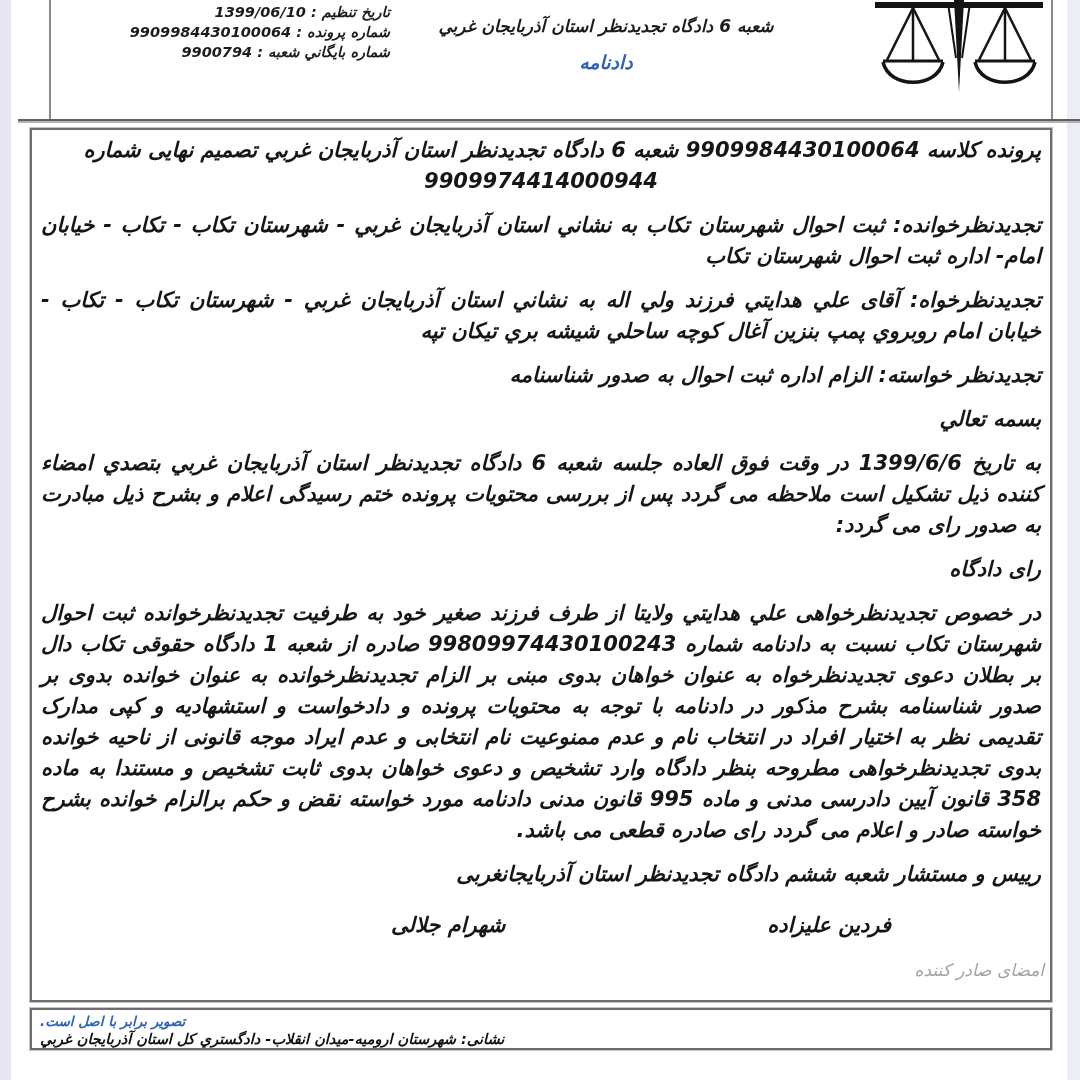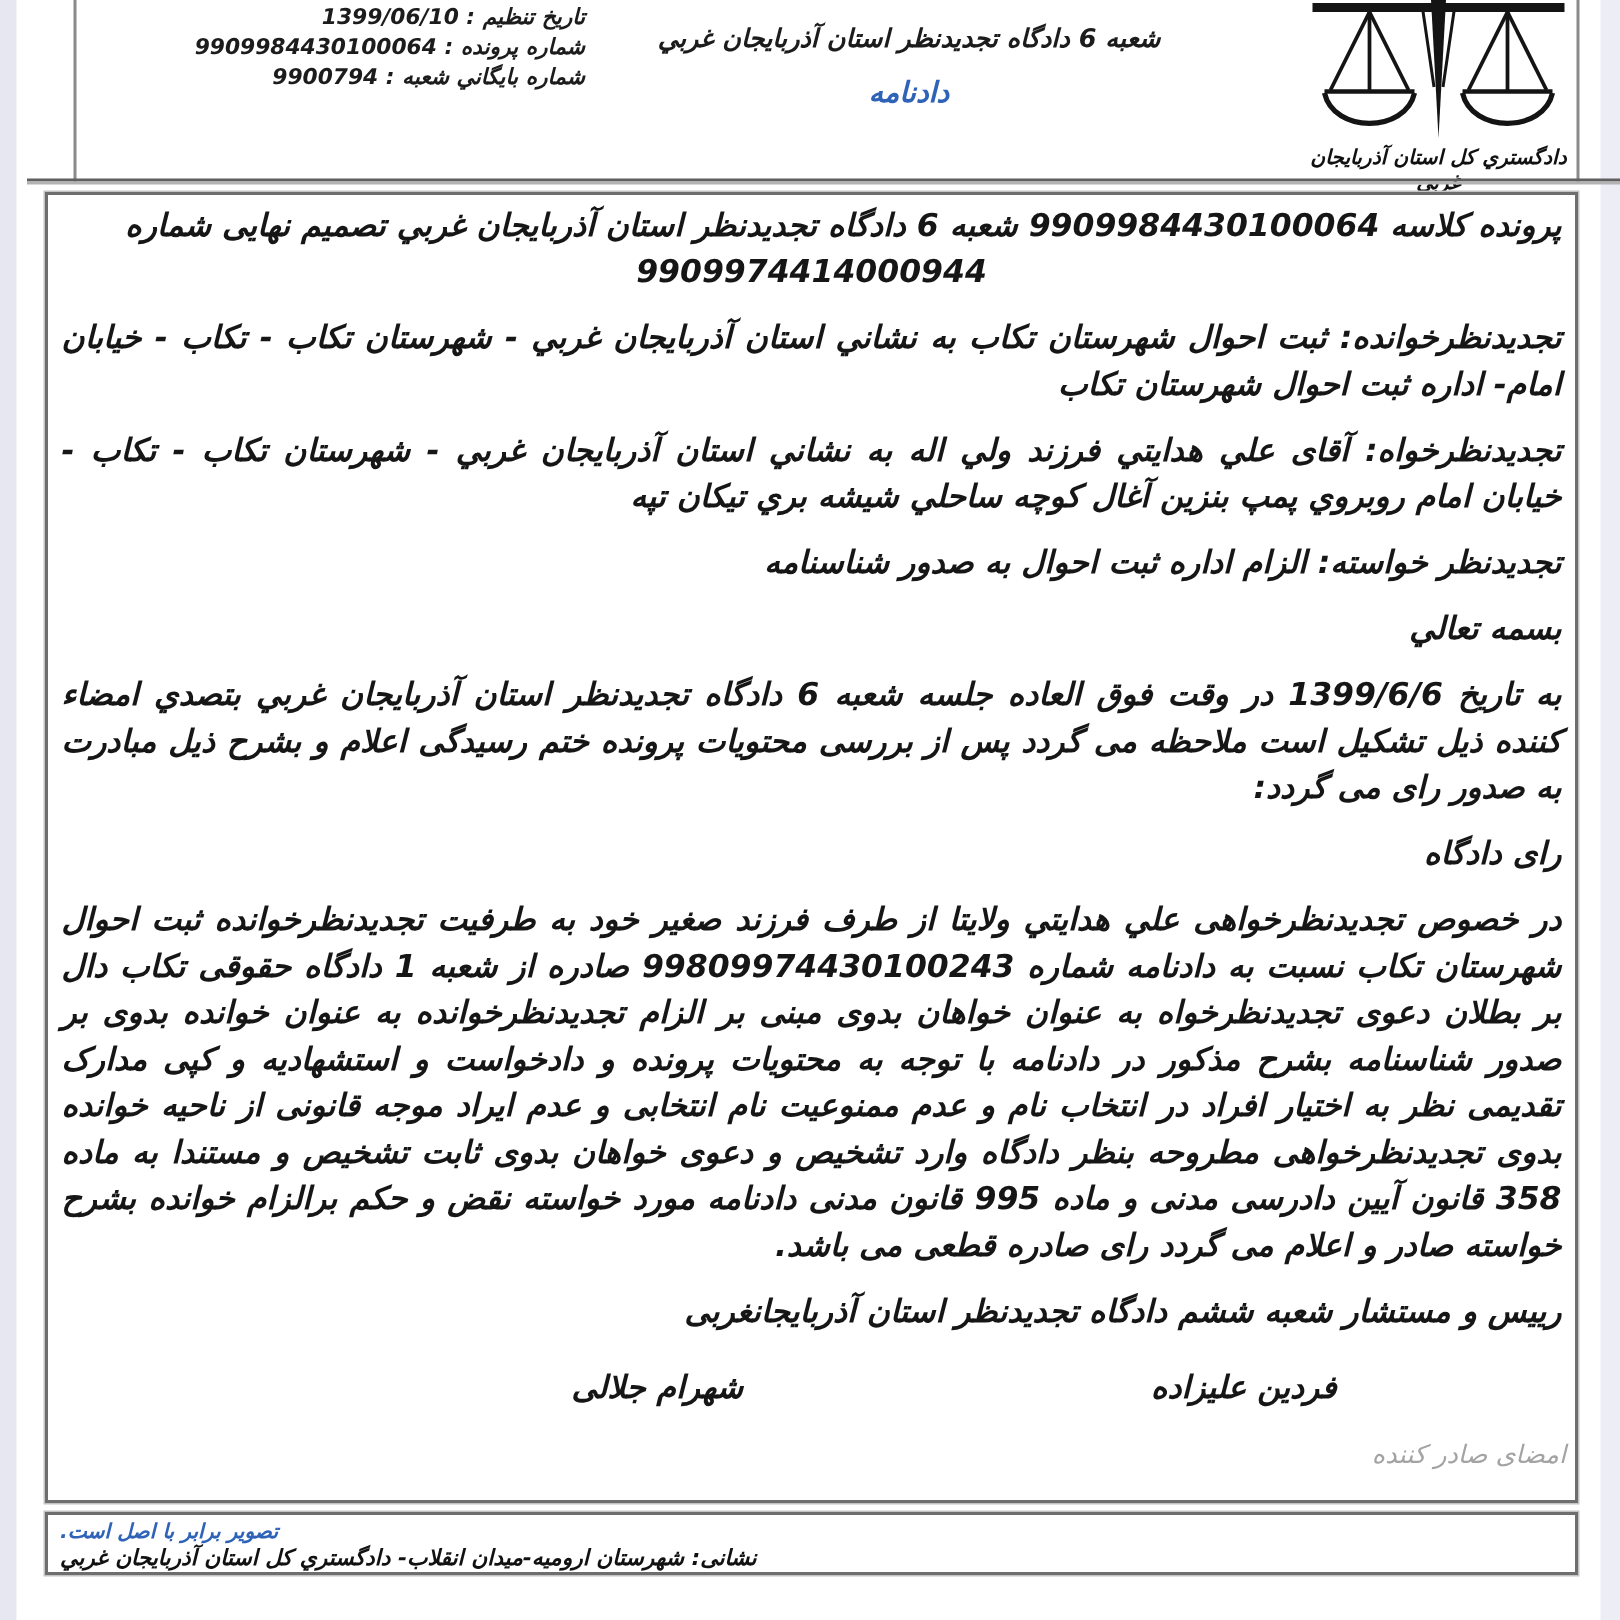--- a/index.html
+++ b/index.html
@@ -32,21 +32,21 @@
   .body-box{position:absolute;left:30px;top:128px;width:1022px;height:874px;
             border:2px solid #6e6e6e;outline:1px solid #c4c4c4;background:#fff;
             direction:rtl;text-align:right;font-size:21px;font-weight:bold;line-height:31px;
             padding:5px 9px 12px 9px;overflow:hidden;color:#161616;}
   .body-box .para{margin:0 0 13px 0;text-align:justify;}
   .body-box .single{text-align:right;margin:0 0 13px 0;}
   .case-intro{margin-bottom:0 !important;}
   .final-number{text-align:center;margin:0 0 13px 0;}
   .sig-row{position:relative;height:36px;margin-top:20px;}
   .sig-right{position:absolute;right:150px;top:0;}
-  .sig-left{position:absolute;left:340px;top:0;}
+  .sig-left{position:absolute;left:350px;top:0;}
   .sig-note{position:absolute;right:6px;bottom:14px;font-size:17px;font-weight:normal;color:#a3a3a3;}
 
   
   .footer-box{position:absolute;left:30px;top:1008px;width:1022px;height:42px;
               border:2px solid #6e6e6e;outline:1px solid #c4c4c4;background:#fff;
               direction:rtl;padding:2px 8px;}
   .footer-line1{text-align:left;font-size:13.5px;font-weight:bold;color:var(--accent-blue);line-height:18px;}
   .footer-line2{text-align:left;font-size:14.5px;font-weight:bold;color:#111;line-height:19px;}
 </style>
 </head>
@@ -82,21 +82,20 @@
         <line x1="42" y1="8" x2="42" y2="60" stroke="#141414" stroke-width="2.5"></line>
         <line x1="12" y1="61" x2="72" y2="61" stroke="#141414" stroke-width="3"></line>
         <path d="M12 62 C18 89 66 89 72 62" fill="none" stroke="#141414" stroke-width="3.5"></path>
         <line x1="134" y1="8" x2="108" y2="60" stroke="#141414" stroke-width="2.5"></line>
         <line x1="134" y1="8" x2="160" y2="60" stroke="#141414" stroke-width="2.5"></line>
         <line x1="134" y1="8" x2="134" y2="60" stroke="#141414" stroke-width="2.5"></line>
         <line x1="104" y1="61" x2="164" y2="61" stroke="#141414" stroke-width="3"></line>
         <path d="M104 62 C110 89 158 89 164 62" fill="none" stroke="#141414" stroke-width="3.5"></path>
       </svg>
     </span>
-    <div class="logo-caption">دادگستري كل استان آذربايجان غربي</div>
   </div>
 
   <div class="separator"></div>
 
   <div class="body-box">
     <div class="para case-intro">پرونده كلاسه 9909984430100064 شعبه 6 دادگاه  تجديدنظر استان آذربايجان غربي تصميم نهايی شماره</div>
     <div class="final-number">9909974414000944</div>
 
     <div class="para">تجديدنظرخوانده:  ثبت احوال شهرستان تكاب  به نشاني استان آذربايجان غربي - شهرستان تكاب - تكاب - خيابان امام- اداره ثبت احوال شهرستان تكاب</div>
     <div class="para">تجديدنظرخواه: آقای علي هدايتي  فرزند ولي اله به نشاني استان آذربايجان غربي - شهرستان تكاب - تكاب - خيابان امام روبروي پمپ بنزين آغال كوچه ساحلي شيشه بري تيكان تپه</div>

